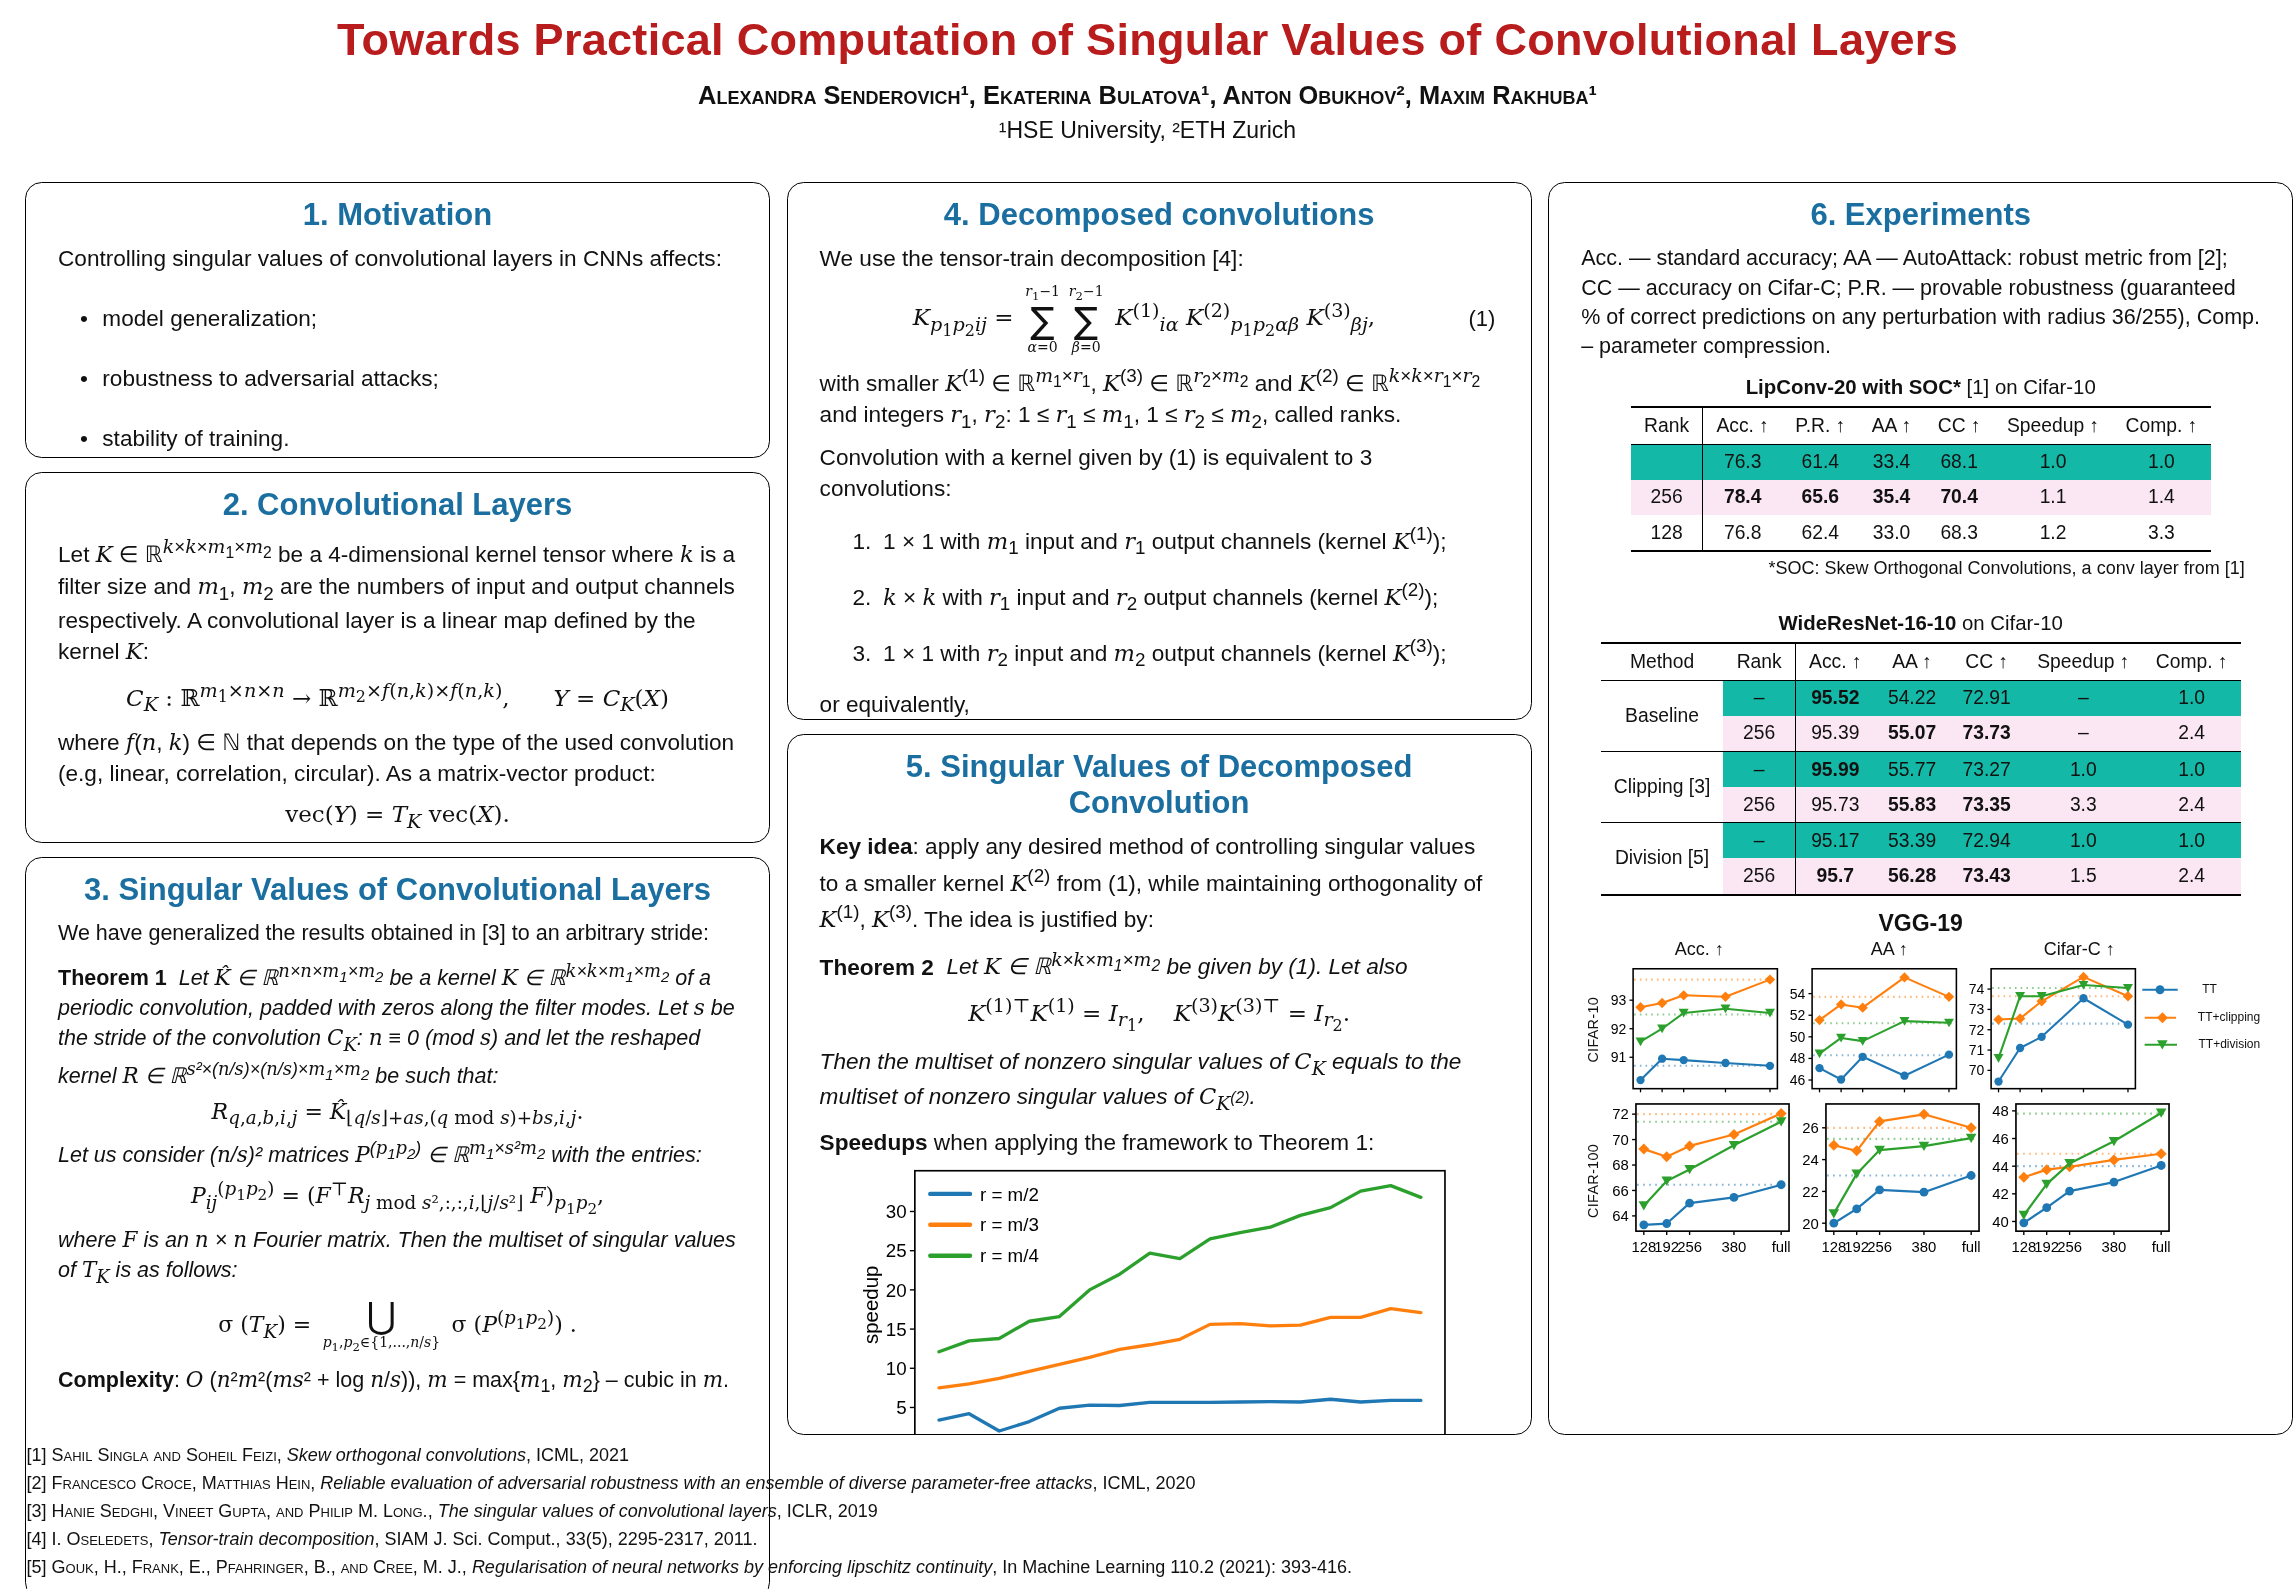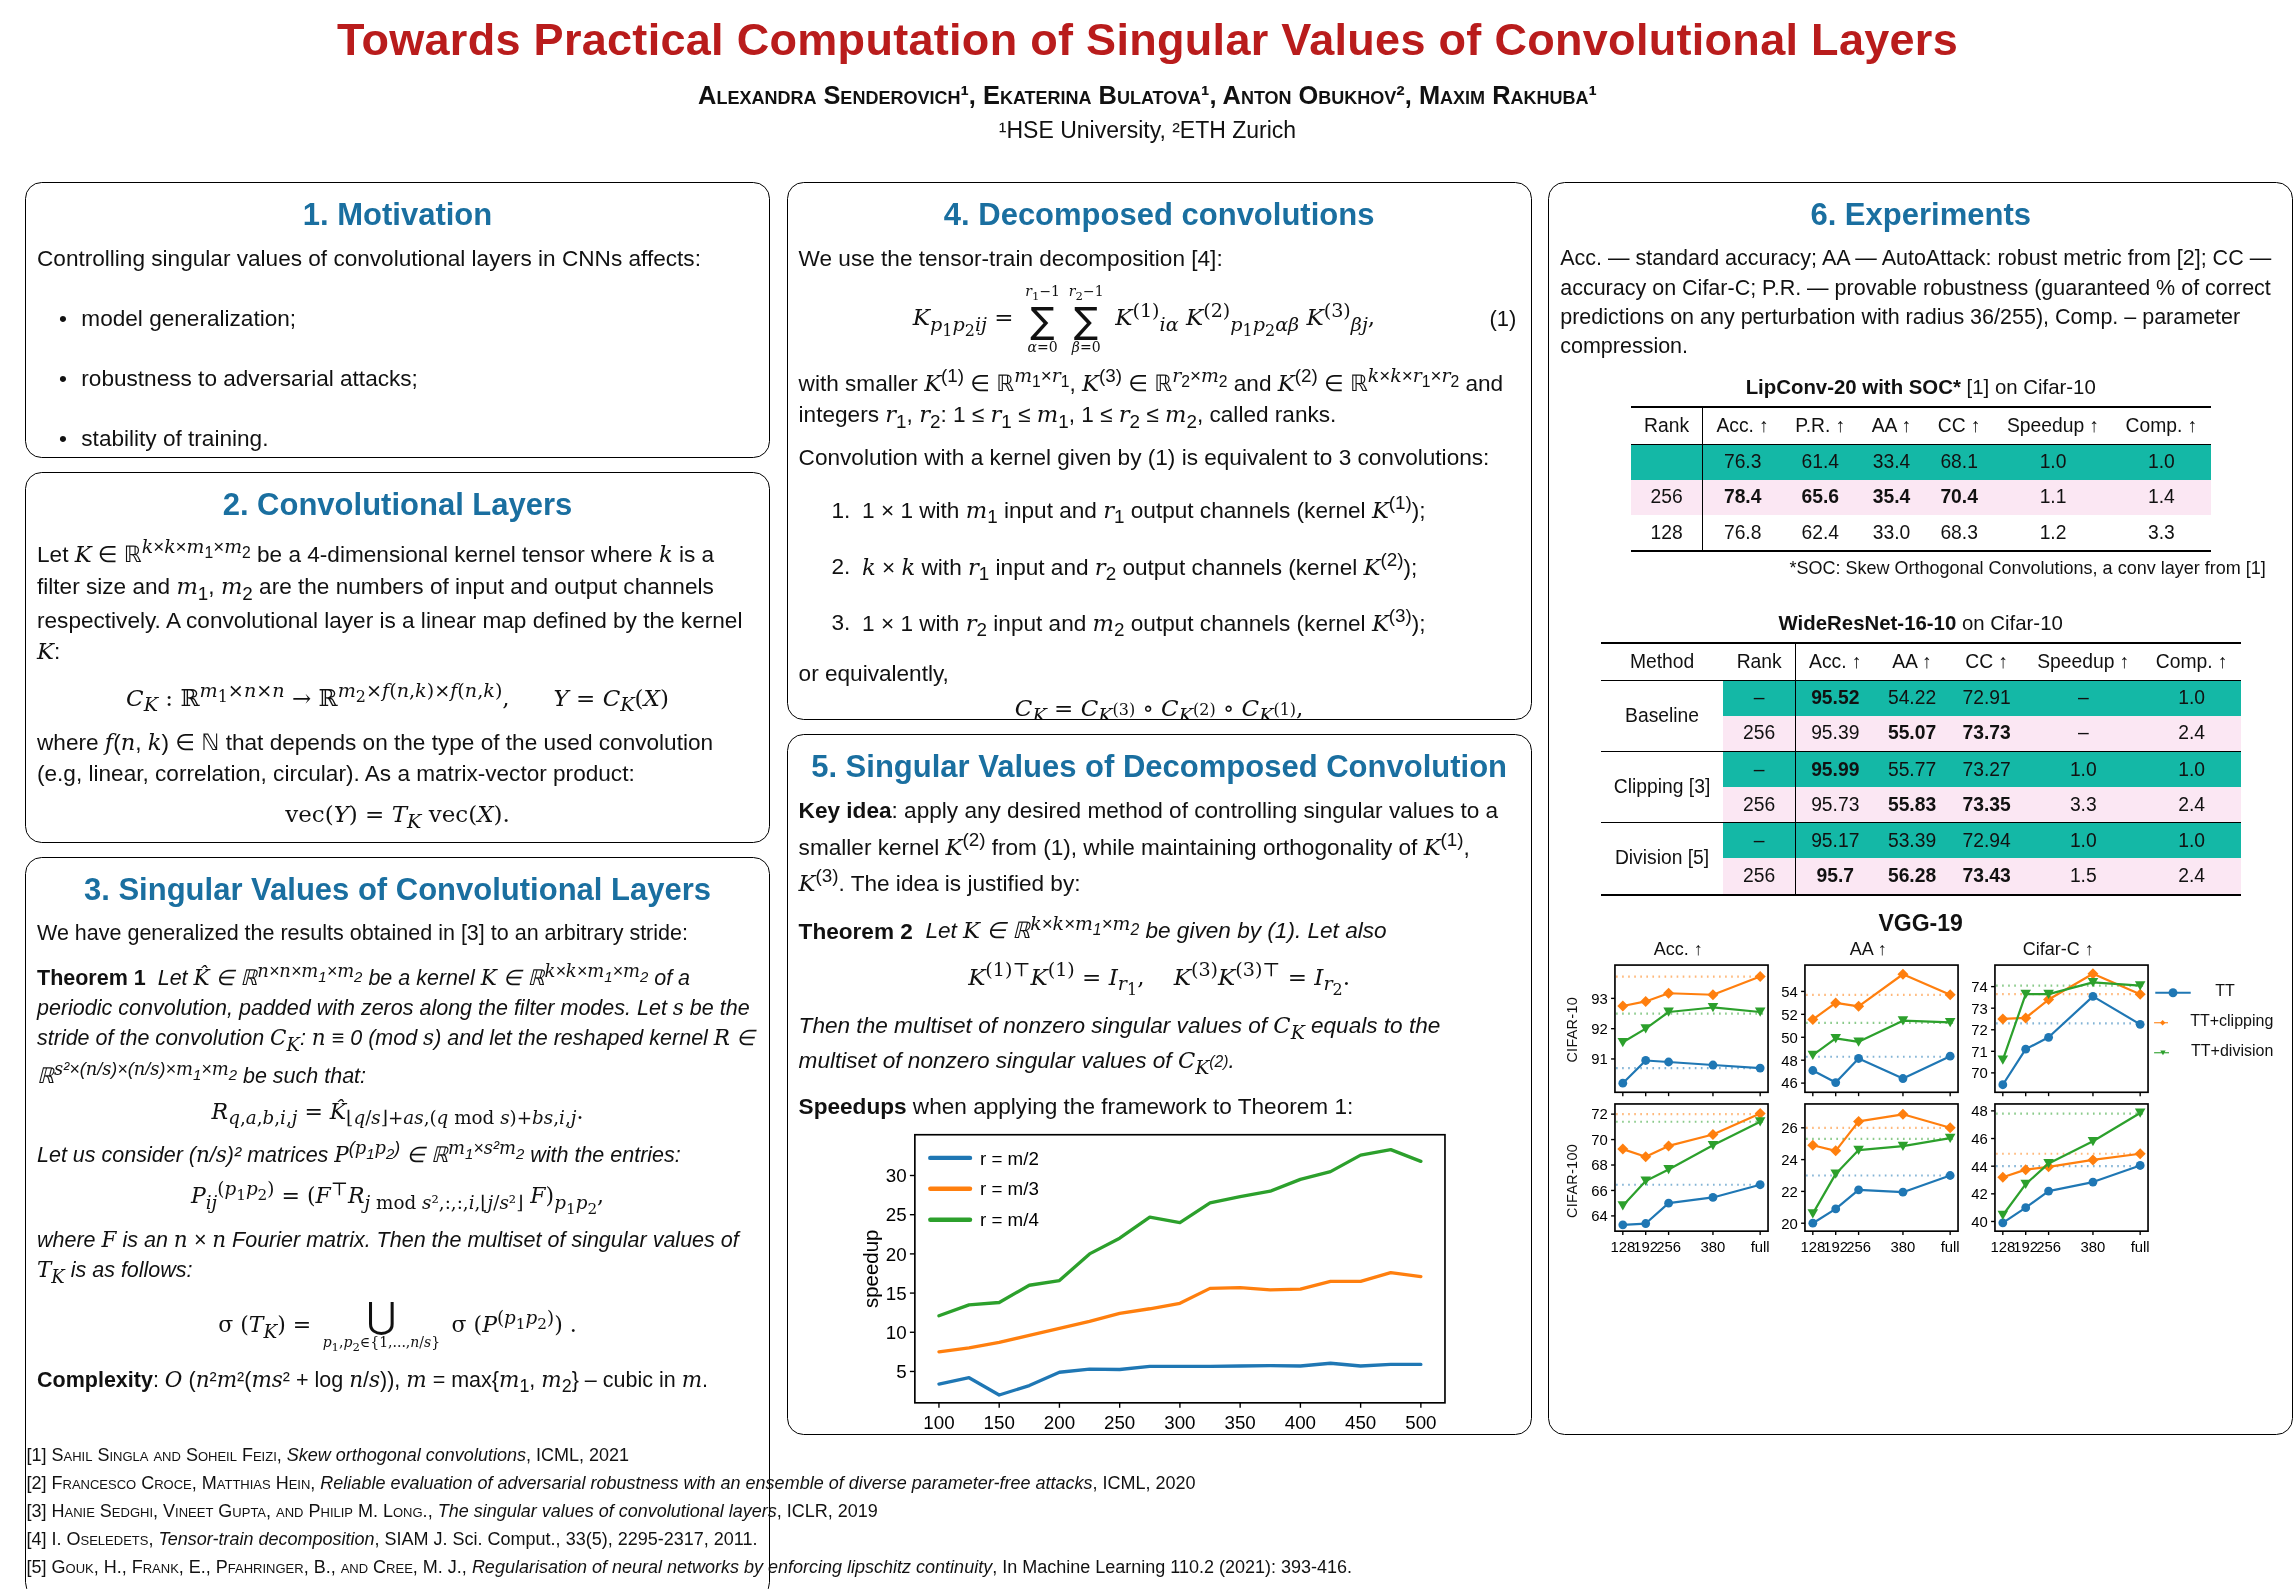--- a/index.html
+++ b/index.html
@@ -6,21 +6,21 @@
   body{width:2295px;height:1590px;position:relative;font-family:"Liberation Sans",sans-serif;color:#111;}
   .poster{position:absolute;inset:0;}
   
   .hdr{position:absolute;top:0;left:0;width:100%;text-align:center;}
   .hdr .title{margin-top:14.4px;font-size:45px;font-weight:600;color:#b91c1c;letter-spacing:0.3px;}
   .hdr .authors{margin-top:14.4px;font-size:25.4px;font-weight:600;font-variant:small-caps;}
   .hdr .affil{margin-top:7.7px;font-size:23px;}
   
   .cols{position:absolute;left:25px;top:182px;display:flex;gap:16.6px;}
   .col{display:flex;flex-direction:column;gap:14px;width:745px;}
-  .box{box-sizing:border-box;border:1.9px solid #000;border-radius:16.6px;background:#fff;padding:10px 11px;overflow:hidden;}
+  .box{box-sizing:border-box;border:1.9px solid #000;border-radius:16.6px;background:#fff;padding:10px 32px;overflow:hidden;}
   .box h2{margin:4.4px 0 11px;text-align:center;font-size:31px;font-weight:600;color:#1a6fa0;}
   .bodytext{font-size:22.6px;line-height:1.36;}
   .rich i, .formula i, .thm i{font-family:"DejaVu Serif","DejaVu Sans",serif;}
   .formula{text-align:center;font-family:"DejaVu Serif","DejaVu Sans",serif;font-size:23px;margin:11px 0;}
   .thm{font-style:italic;}
   .eqrow{display:flex;align-items:center;margin:7.7px 0;}
   .eqrow .eqc{flex:1;text-align:center;font-family:"DejaVu Serif","DejaVu Sans",serif;font-size:23px;}
   .eqrow .eqn{font-size:22px;padding-right:3.3px;}
   .stack{display:inline-flex;flex-direction:column;align-items:center;vertical-align:middle;line-height:1;margin:0 4.4px;}
   .stack .lim{font-size:14px;line-height:1.15;}
@@ -46,21 +46,21 @@
   
   svg{font-family:"Liberation Sans",sans-serif;}
   .chart-wrap{display:flex;justify-content:center;margin-top:4.4px;}
   .vgg-title{text-align:center;font-size:23px;font-weight:700;margin:14.4px 0 2.2px;}
   .vgg-grid{display:flex;flex-direction:column;margin-left:1.1px;}
   .vgg-row{display:flex;align-items:stretch;}
   .vgg-rowlabel{width:22px;display:flex;align-items:center;justify-content:center;}
   .vgg-rowlabel span{writing-mode:vertical-rl;transform:rotate(180deg);font-size:14.4px;letter-spacing:0.3px;}
   .vgg-coltitle{width:190px;text-align:center;font-size:18px;}
   .vgg-legend{width:120px;display:flex;flex-direction:column;gap:12px;justify-content:flex-start;padding-top:22px;}
-  .vgg-legend .item{display:flex;align-items:flex-end;gap:22px;font-size:16px;}
+  .vgg-legend .item{display:flex;align-items:flex-start;gap:22px;font-size:12px;}
   
   .refs{position:absolute;left:26.5px;top:1442px;width:2241px;font-size:18px;line-height:1.55;}
   .refs .ref .au{font-variant:small-caps;}
   .refs .ref .ti{font-style:italic;}
 </style>
 </head>
 <body>
 
 <div class="poster">
 

